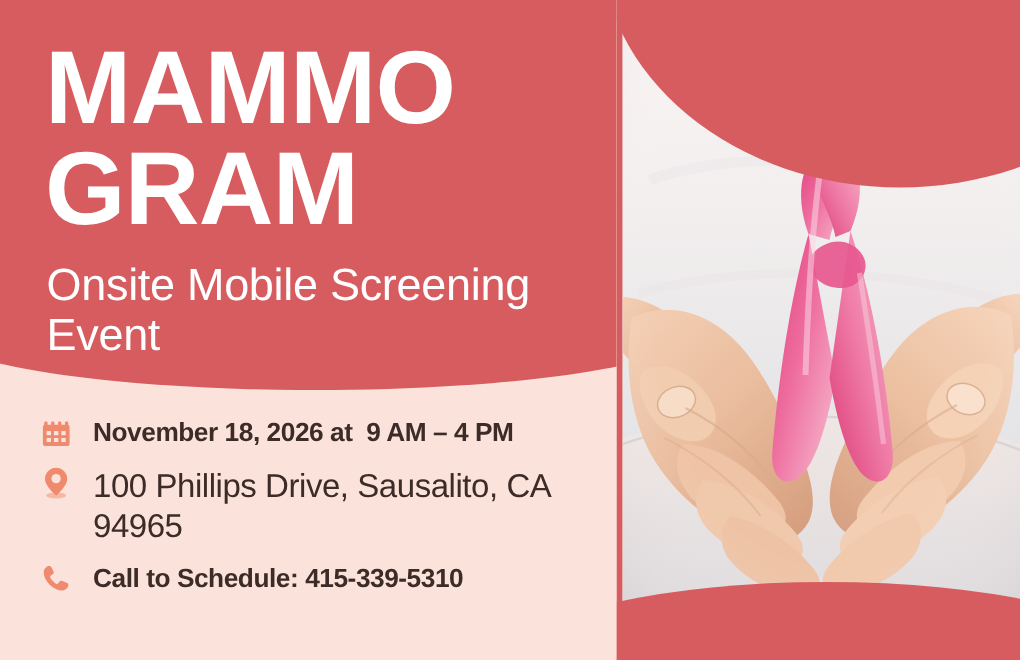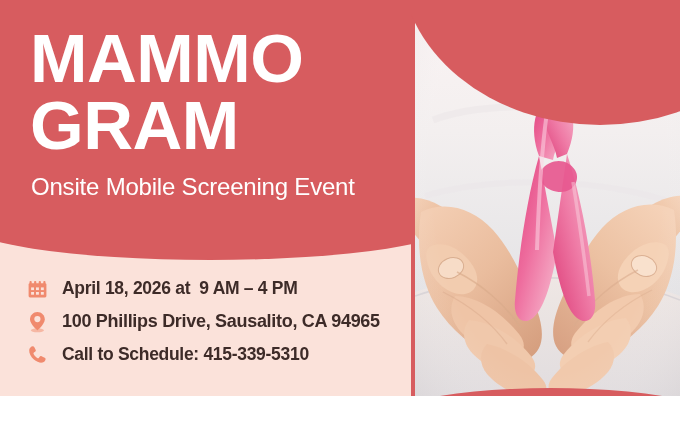--- a/index.html
+++ b/index.html
@@ -7,21 +7,21 @@
     padding: 0;
     background: #ffffff;
   }
   body {
     font-family: "Liberation Sans", sans-serif;
   }
 
   .flyer {
     position: relative;
     width: 680px;
-    height: 396px;
+    height: 440px;
     overflow: hidden;
     background: #FBE2DA;
   }
 
   
   .left-col {
     position: absolute;
     left: 0;
     top: 0;
     width: 411px;
@@ -57,21 +57,21 @@
     font-size: 69px;
     line-height: 0.97;
     letter-spacing: -0.5px;
     white-space: pre-line;
   }
   .subhead {
     margin: 14px 0 0 1px;
     color: #ffffff;
     font-family: "Liberation Sans", sans-serif;
     font-weight: normal;
-    font-size: 24px;
+    font-size: 30px;
     line-height: 1.1;
     letter-spacing: -0.2px;
   }
 
   
   .details {
     position: absolute;
     left: 28px;
     top: 278px;
     width: 375px;
@@ -102,22 +102,22 @@
     font-weight: bold;
     font-size: 17.5px;
     line-height: 1.22;
     letter-spacing: -0.3px;
     white-space: pre;
   }
   .detail-sub {
     margin: 1px 0 0 0;
     color: #3D2B28;
     font-family: "Liberation Sans", sans-serif;
-    font-weight: bold;
-    font-size: 18px;
+    font-weight: normal;
+    font-size: 22px;
     line-height: 1.2;
     letter-spacing: -0.3px;
   }
 
   
   .photo-col {
     position: absolute;
     left: 411px;
     top: 0;
     width: 269px;
@@ -297,21 +297,21 @@
             <rect x="0.6" y="4.2" width="17.8" height="14.2" rx="1.4" fill="#F08A6E"></rect>
             <rect x="3.1" y="8.4" width="2.9" height="2.7" fill="#FBE2DA"></rect>
             <rect x="8.0" y="8.4" width="2.9" height="2.7" fill="#FBE2DA"></rect>
             <rect x="12.9" y="8.4" width="2.9" height="2.7" fill="#FBE2DA"></rect>
             <rect x="3.1" y="13.0" width="2.9" height="2.7" fill="#FBE2DA"></rect>
             <rect x="8.0" y="13.0" width="2.9" height="2.7" fill="#FBE2DA"></rect>
             <rect x="12.9" y="13.0" width="2.9" height="2.7" fill="#FBE2DA"></rect>
           </svg>
         </span>
         <div class="detail-text">
-          <p class="detail-main">April 18, 2026 at  9 AM – 4 PM</p>
+          <p class="detail-main">November 18, 2026 at  9 AM – 4 PM</p>
         </div>
       </div>
 
       <div class="detail-row">
         <span class="icon-cell">
           <svg width="19" height="22" viewBox="0 0 19 22" xmlns="http://www.w3.org/2000/svg">
             <ellipse cx="9.4" cy="19.3" rx="6.6" ry="2.0" fill="#F5AF99" opacity="0.85"></ellipse>
             <path d="M9.4 0.9 C5.3 0.9 2.0 4.2 2.0 8.3 C2.0 13.2 9.4 19.4 9.4 19.4 C9.4 19.4 16.8 13.2 16.8 8.3 C16.8 4.2 13.5 0.9 9.4 0.9 Z" fill="#F08A6E"></path>
             <circle cx="9.4" cy="8.1" r="3.1" fill="#FBE2DA"></circle>
           </svg>

